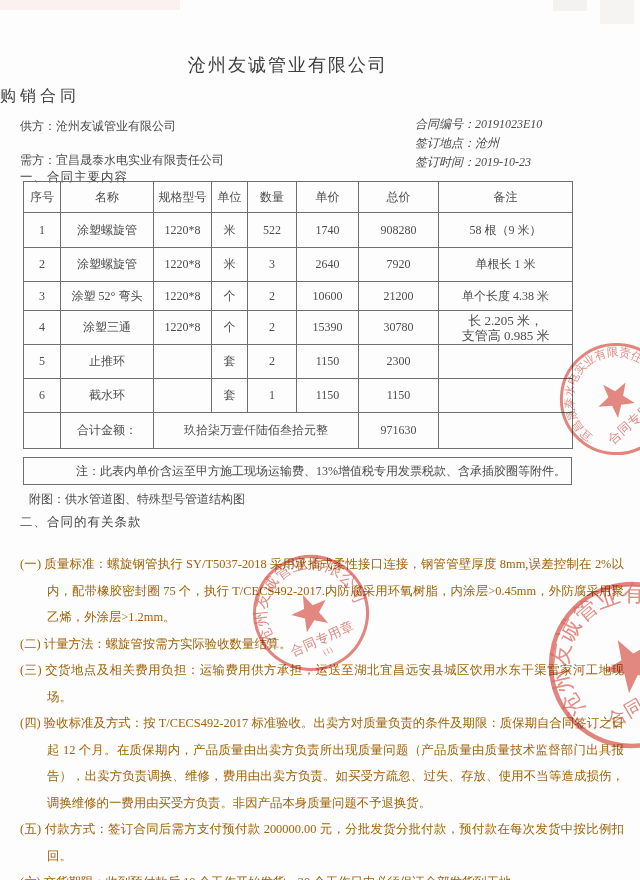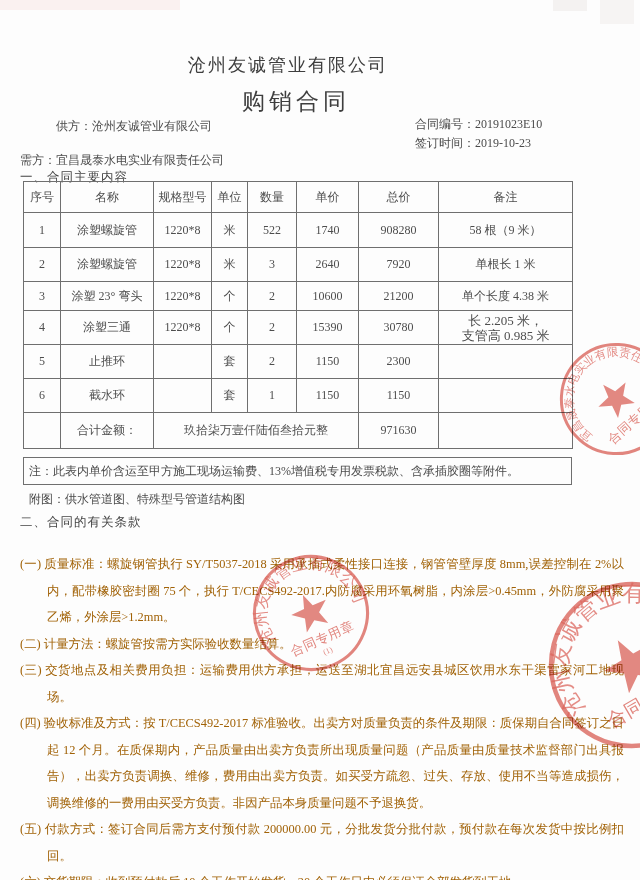--- a/index.html
+++ b/index.html
@@ -8,44 +8,44 @@
   .page{position:absolute;inset:0;background:#fdfdfd;}
 
   
   .artifact{position:absolute;background:#f4f2f1;}
   .artifact.a1{left:553px;top:0;width:34px;height:11px;}
   .artifact.a2{left:600px;top:0;width:34px;height:24px;background:#f6f4f3;}
   .artifact.a3{left:0;top:0;width:180px;height:10px;background:#faf1f0;}
 
   .company-title{position:absolute;left:0;top:53px;width:576px;text-align:center;
       font-size:18px;letter-spacing:2px;color:#3e3e3e;}
-  .doc-title{position:absolute;left:0;top:86px;width:592px;text-align:center;
-      font-size:23px;letter-spacing:4px;color:#3e3e3e;}
+  .doc-title{position:absolute;left:0;top:86px;width:592px;text-align:left;
+      font-size:16px;letter-spacing:4px;color:#3e3e3e;}
 
   .line{position:absolute;font-size:12px;color:#4a4a4a;}
-  .supplier-line{left:20px;top:118px;margin-left:36px;}
+  .supplier-line{left:20px;top:118px;}
   .buyer-line{left:20px;top:152px;}
   .meta-block{position:absolute;left:415px;top:115px;font-size:12px;line-height:19px;}
-  .meta-row{white-space:nowrap;}
+  .meta-row{white-space:nowrap;font-style:italic;}
   .section-heading{position:absolute;font-size:12.5px;color:#434343;letter-spacing:1px;}
   .sec1{left:20px;top:169px;}
   .sec2{left:20px;top:514px;}
   .attachment-line{position:absolute;left:29px;top:491px;font-size:12px;}
 
   table.items{position:absolute;left:23px;top:181px;width:549px;border-collapse:collapse;
       table-layout:fixed;font-size:12px;color:#4d4d4d;}
   table.items td,table.items th{border:1px solid #6f6f6f;text-align:center;vertical-align:middle;
       font-weight:normal;padding:0 2px;overflow:hidden;}
   tr.h-row{height:31px;} tr.r1{height:35px;} tr.r2{height:34px;} tr.r3{height:29px;}
   tr.r4{height:34px;} tr.r5{height:34px;} tr.r6{height:34px;} tr.t-row{height:36px;}
   .remark-2line{line-height:15px;font-size:13px;}
 
   .note-box{position:absolute;left:23px;top:457px;width:537px;height:26px;
       border:1px solid #6f6f6f;font-size:12px;display:flex;align-items:center;
-      padding:0 5px;white-space:nowrap;}
+      padding:0 5px;white-space:nowrap;justify-content:flex-end;}
 
   .clauses{position:absolute;left:20px;top:551px;width:604px;font-size:12.4px;}
   .clauses p{margin:0;line-height:26.5px;text-align:justify;
       padding-left:27px;text-indent:-27px;color:#a16207;}
 
   
   .stamp{position:absolute;mix-blend-mode:multiply;opacity:.82;}
   .stamp-ring{fill:none;stroke:#d5463b;stroke-width:5;stroke-opacity:.8;}
   .stamp-star{fill:#d5463b;fill-opacity:.78;}
   .stamp-arc-text{fill:#d5463b;fill-opacity:.75;font-family:"Liberation Serif",serif;}
@@ -76,20 +76,23 @@
   <div class="line supplier-line">
     <span>供方：</span><span>沧州友诚管业有限公司</span>
   </div>
   <div class="line buyer-line">
     <span>需方：</span><span>宜昌晟泰水电实业有限责任公司</span>
   </div>
 
   <div class="meta-block">
     <div class="meta-row">
       <span>合同编号：</span><span>20191023E10</span>
+    </div>
+    <div class="meta-row">
+      <span>签订地点：</span><span>沧州</span>
     </div>
     <div class="meta-row">
       <span>签订时间：</span><span>2019-10-23</span>
     </div>
   </div>
 
   <div class="section-heading sec1">一、合同主要内容</div>
 
   <table class="items">
     <colgroup>
@@ -128,21 +131,21 @@
       <td>涂塑螺旋管</td>
       <td>1220*8</td>
       <td>米</td>
       <td>3</td>
       <td>2640</td>
       <td>7920</td>
       <td>单根长 1 米</td>
     </tr>
     <tr class="r3">
       <td>3</td>
-      <td>涂塑 23° 弯头</td>
+      <td>涂塑 52° 弯头</td>
       <td>1220*8</td>
       <td>个</td>
       <td>2</td>
       <td>10600</td>
       <td>21200</td>
       <td>单个长度 4.38 米</td>
     </tr>
     <tr class="r4">
       <td>4</td>
       <td>涂塑三通</td>

